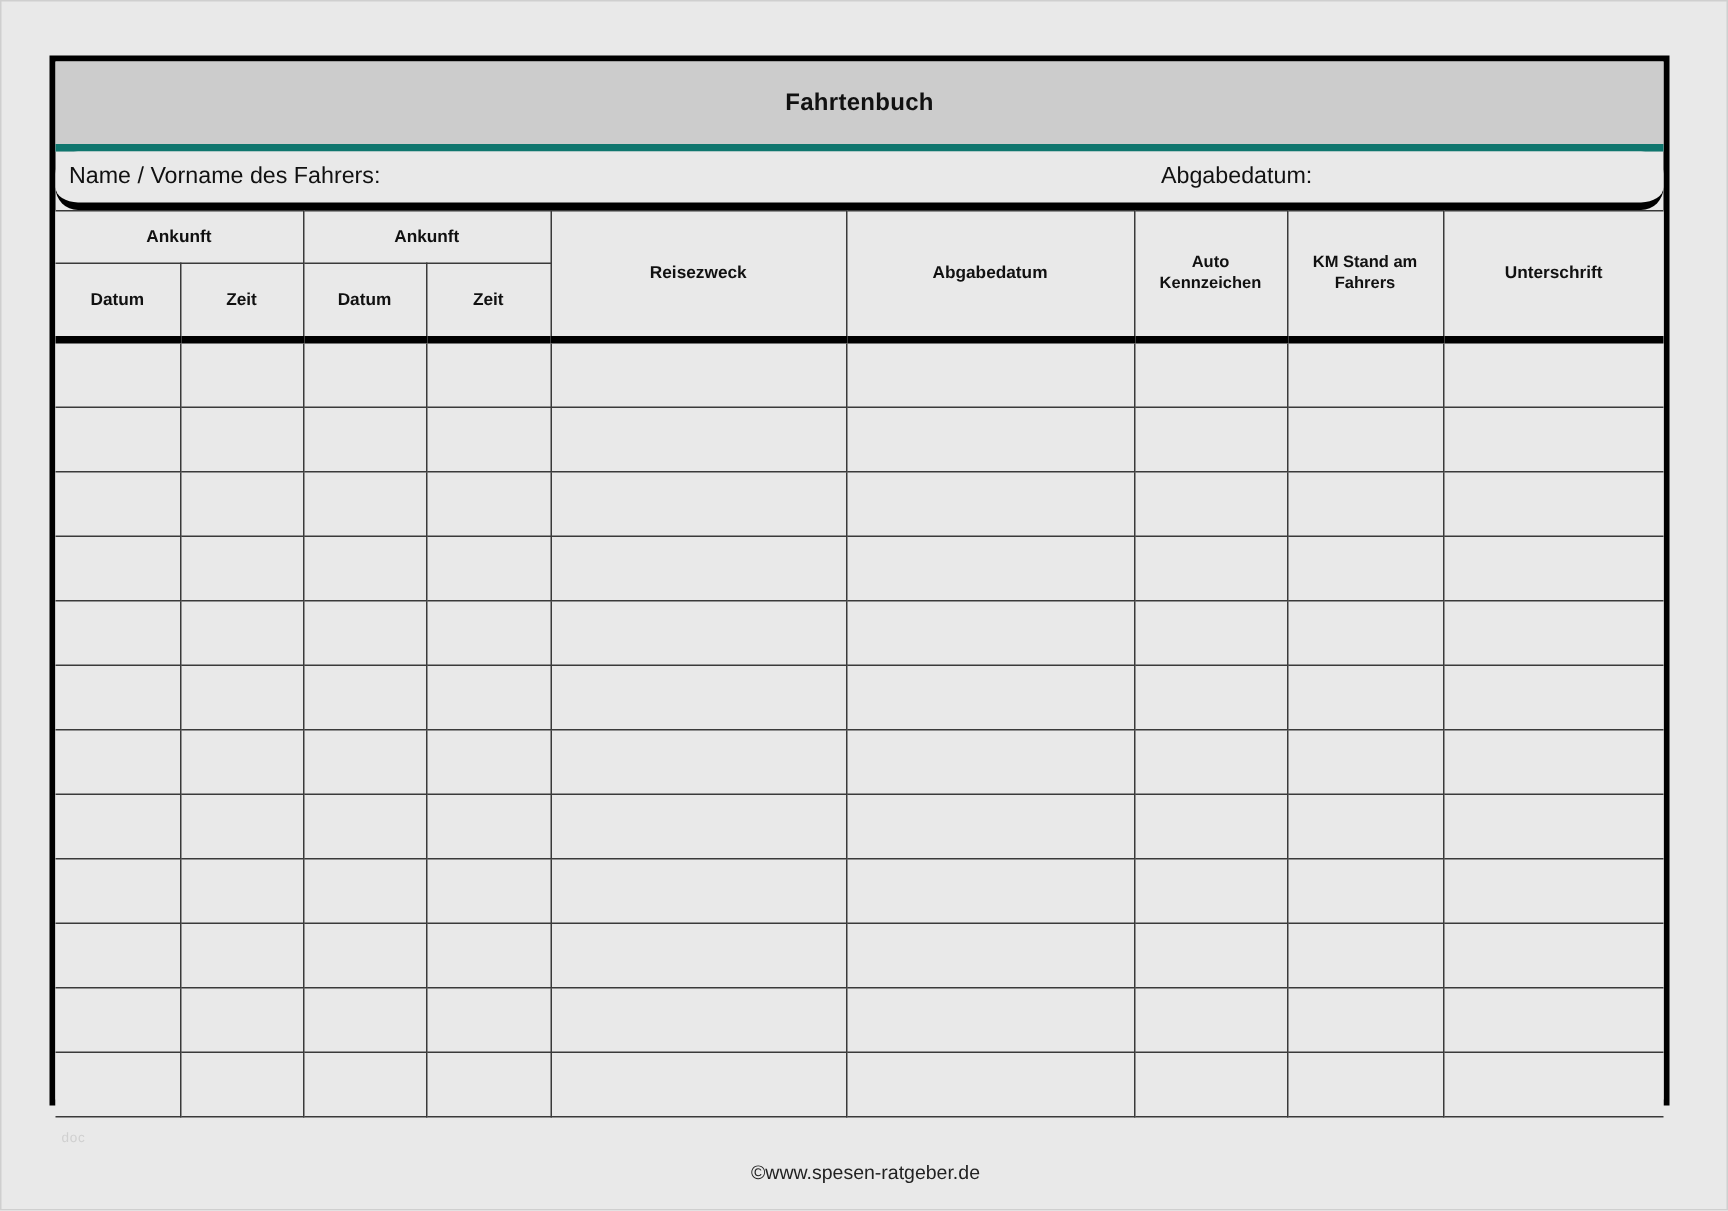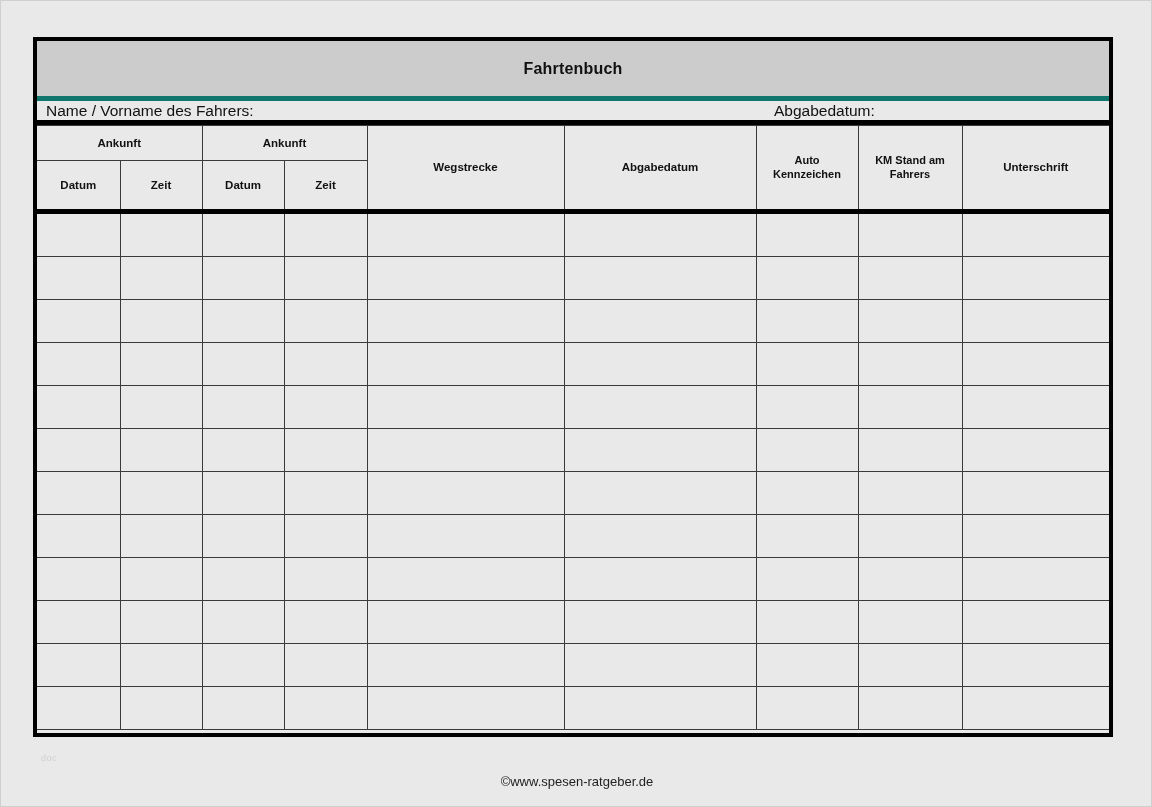--- a/index.html
+++ b/index.html
@@ -50,27 +50,28 @@
   }
   .title-text {
     font-size: 16px;
     font-weight: 600;
     letter-spacing: .2px;
     color: #111;
   }
 
   
   .meta-row {
-    height: 24px;
+    height: 39px;
     box-sizing: border-box;
     border-bottom: 5px solid #000;
     display: flex;
     align-items: center;
     position: relative;
     background: #e9e9e9;
+    border-radius: 15px;
   }
   .meta-driver {
     position: absolute;
     left: 9px;
     font-size: 15.5px;
     font-weight: 500;
     color: #111;
   }
   .meta-date {
     position: absolute;
@@ -161,21 +162,21 @@
         <col style="width:197px">
         <col style="width:192px">
         <col style="width:102px">
         <col style="width:104px">
         <col style="width:147px">
       </colgroup>
       <thead>
         <tr>
           <th class="grp" colspan="2">Ankunft</th>
           <th class="grp" colspan="2">Ankunft</th>
-          <th class="tall head-bottom" rowspan="2">Wegstrecke</th>
+          <th class="tall head-bottom" rowspan="2">Reisezweck</th>
           <th class="tall head-bottom" rowspan="2">Abgabedatum</th>
           <th class="tall small head-bottom" rowspan="2">
             <span>Auto</span><br>
             <span>Kennzeichen</span>
           </th>
           <th class="tall small head-bottom" rowspan="2">
             <span>KM Stand am</span><br>
             <span>Fahrers</span>
           </th>
           <th class="tall head-bottom" rowspan="2">Unterschrift</th>

